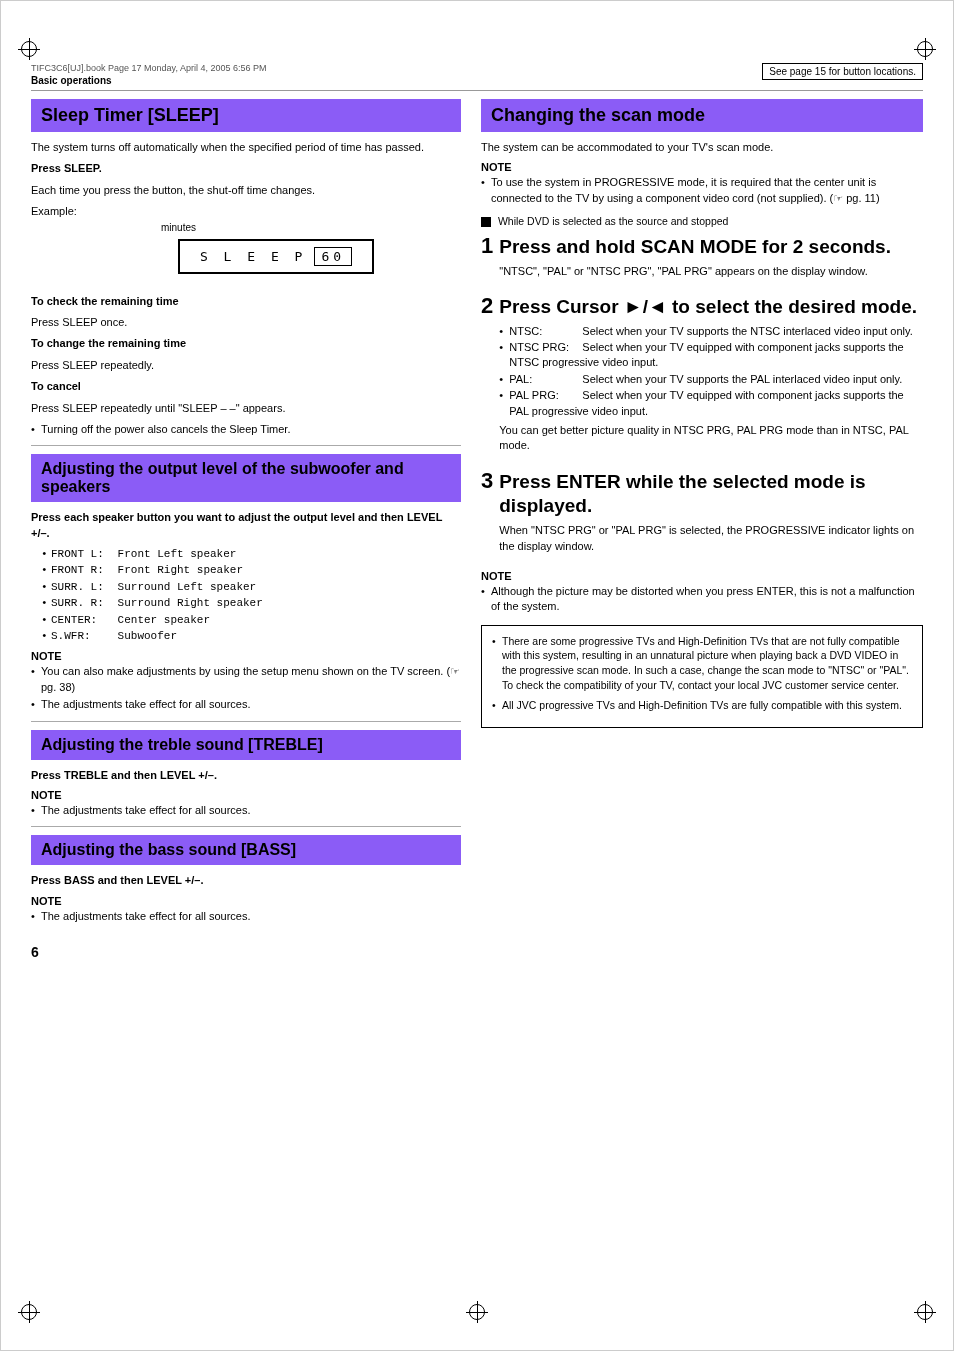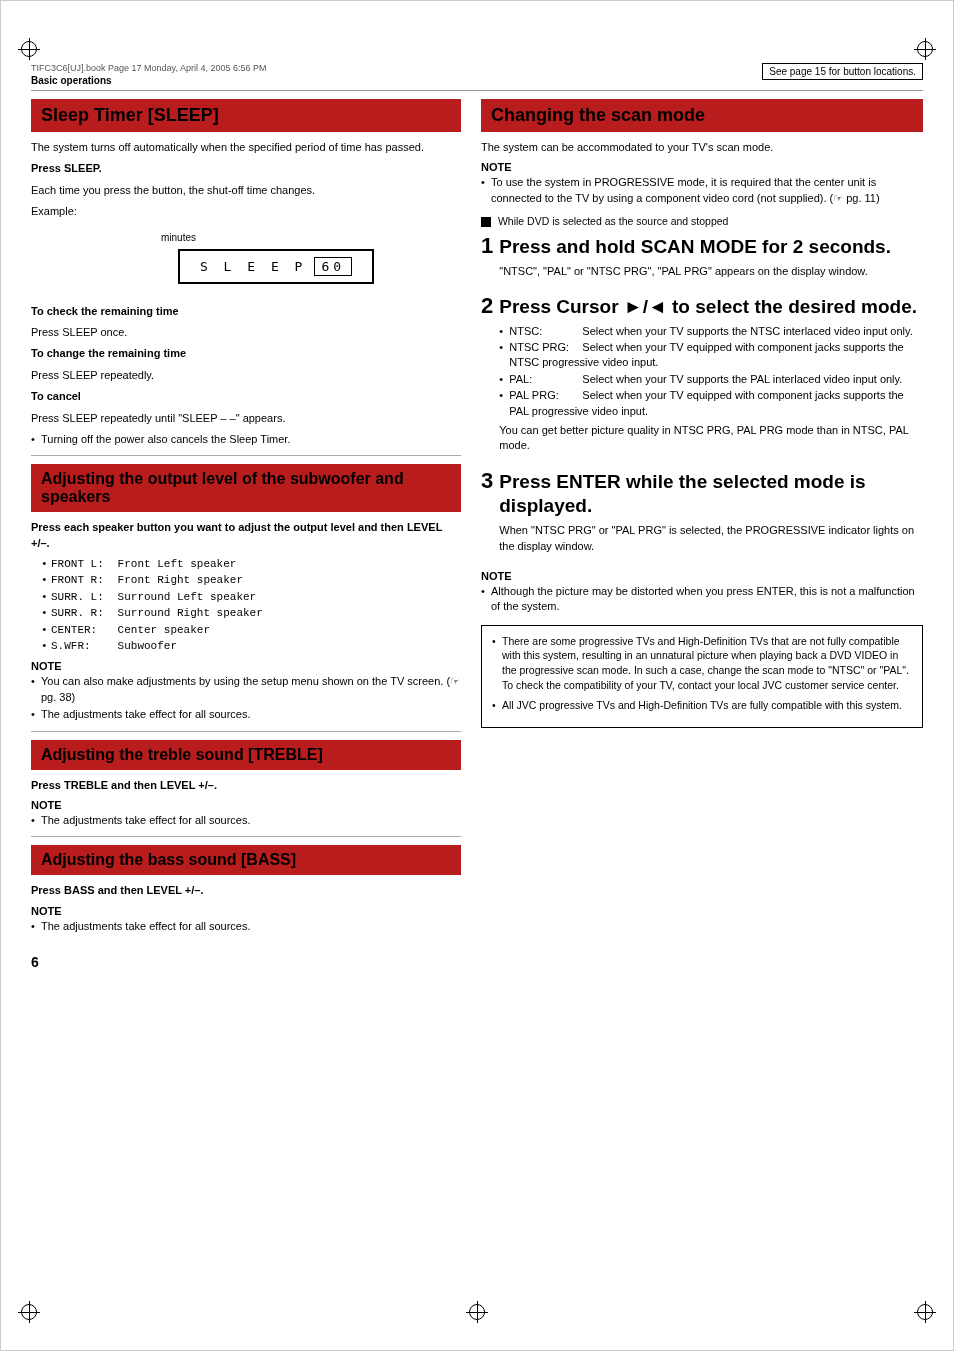--- a/index.html
+++ b/index.html
@@ -46,41 +46,41 @@
       gap: 20px;
     }
     .left-col {
       width: 430px;
       flex-shrink: 0;
     }
     .right-col {
       flex: 1;
     }
     .section-header {
-      background: #b91c1c;
+      background: #8b5cf6;
       padding: 6px 10px;
       margin-bottom: 8px;
     }
     .section-header h2 {
       font-size: 18px;
       font-weight: bold;
       font-family: Arial, Helvetica, sans-serif;
     }
     .section-header h2.smaller {
       font-size: 16px;
     }
     p {
       margin-bottom: 6px;
       line-height: 1.4;
     }
     .bold-label {
       font-weight: bold;
     }
     .example-label {
-      margin-bottom: 12px;
+      margin-bottom: 2px;
     }
     .sleep-display {
       border: 2px solid #000;
       display: inline-flex;
       align-items: center;
       padding: 6px 20px;
       margin: 4px 0 10px 60px;
       font-size: 13px;
       letter-spacing: 4px;
       font-family: monospace;

